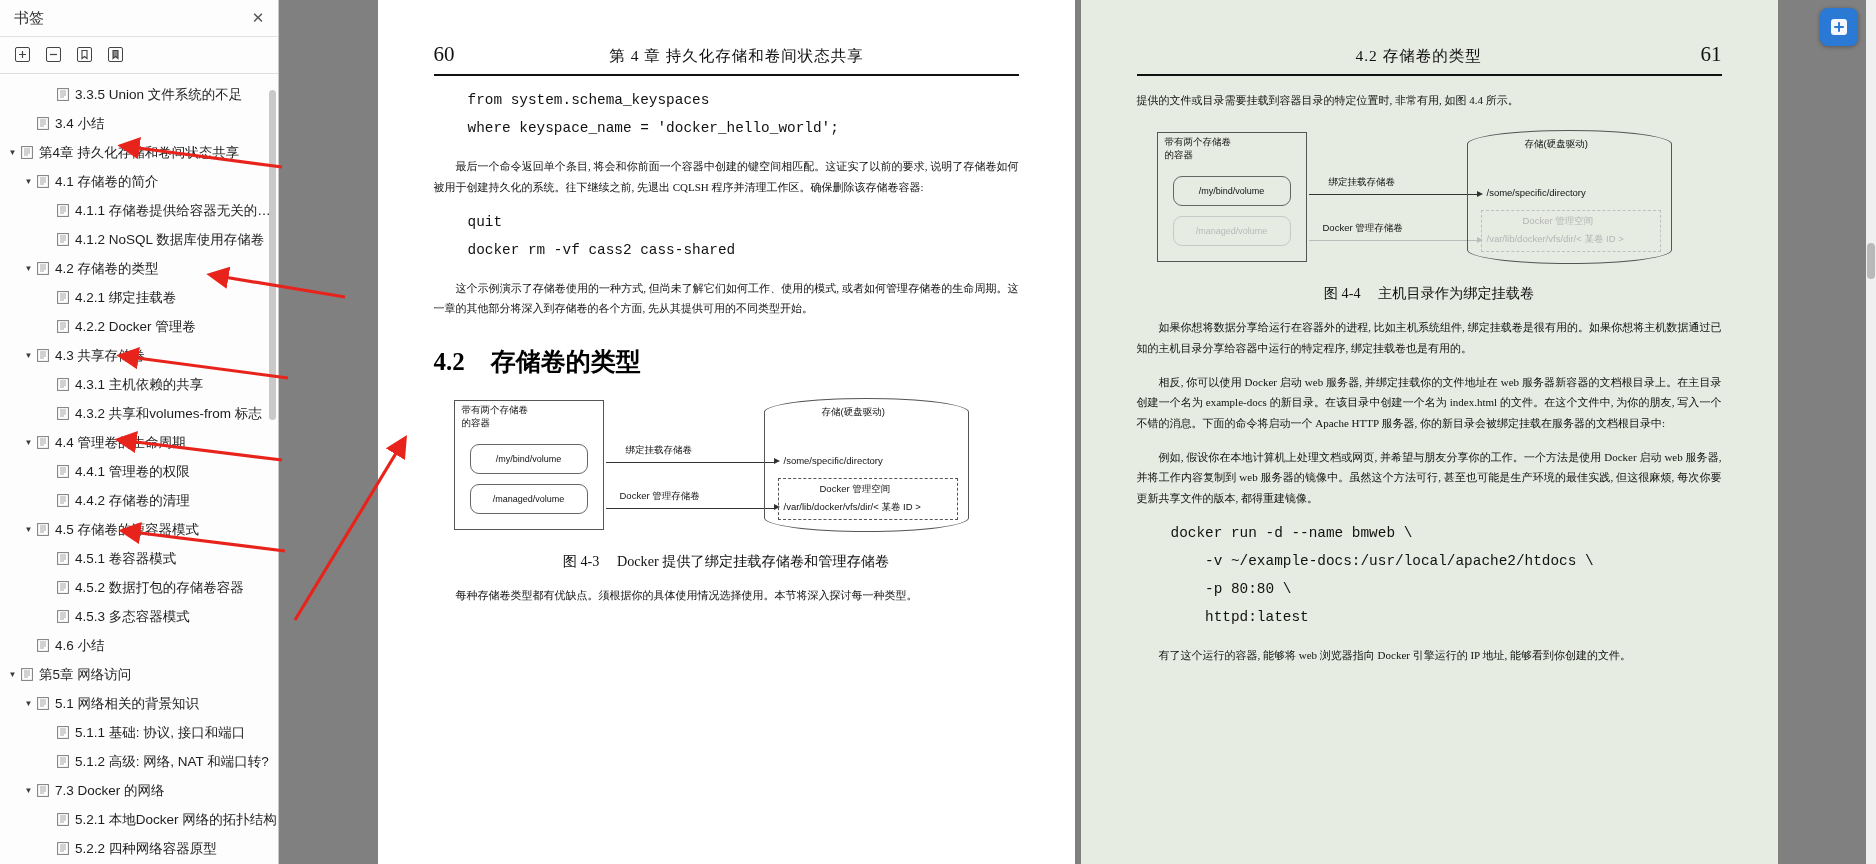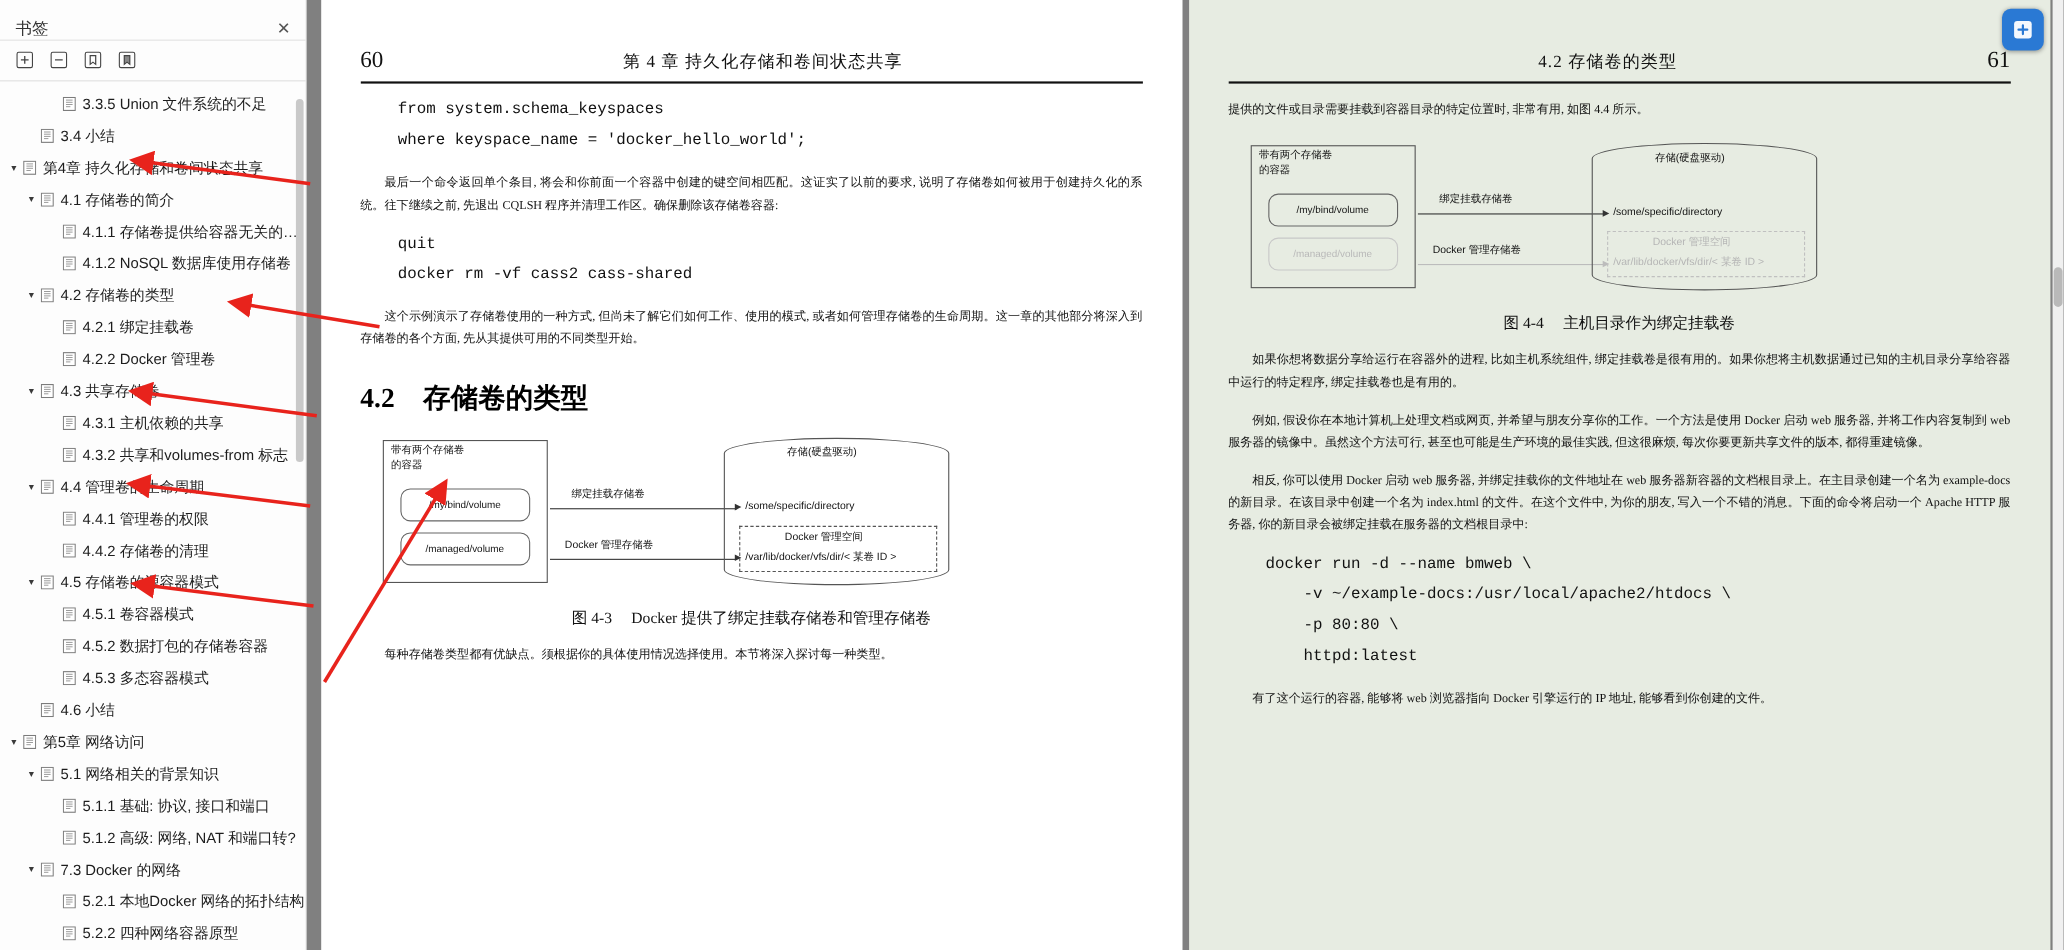--- a/index.html
+++ b/index.html
@@ -25,21 +25,21 @@
     background: #fdfdfd;
     border-right: 1px solid #c8c8c8;
     display: flex;
     flex-direction: column;
     position: relative;
     overflow: hidden;
   }
   .bm-header {
     height: 36px;
     display: flex;
-    align-items: flex-end;
+    align-items: center;
     padding: 0 10px 0 14px;
     font-size: 15px;
     color: #333;
     border-bottom: 1px solid #e2e2e2;
   }
   .bm-title { flex: 1; }
   .bm-close {
     width: 20px; height: 20px;
     display: flex; align-items: center; justify-content: center;
     color: #555; font-size: 15px; cursor: pointer;
@@ -106,26 +106,26 @@
   #pages {
     flex: 1;
     display: flex;
     justify-content: center;
     gap: 6px;
     position: relative;
     background: #808080;
     overflow: hidden;
   }
   .page {
-    width: 783px;
+    width: 697px;
     height: 864px;
     background: #ffffff;
     position: relative;
     overflow: hidden;
-    padding: 0 36px;
+    padding: 0 56px;
     box-sizing: border-box;
   }
   .page.right { background: #e7ece2; }
 
   .run-head {
     display: flex;
     align-items: flex-end;
     margin-top: 42px;
     font-family: "Liberation Serif", serif;
     font-size: 15.5px;
@@ -668,22 +668,22 @@
         <div class="fig-label" style="left:386px; top:91px; color:#b5b5b5;">Docker 管理空间</div>
         <div class="fig-label" style="left:350px; top:109px; color:#b5b5b5;">/var/lib/docker/vfs/dir/&lt; 某卷 ID &gt;</div>
       </div>
 
       <div class="fig-caption">
         <span class="lbl">图 4-4</span>
         <span>主机目录作为绑定挂载卷</span>
       </div>
 
       <p class="body-text indent">如果你想将数据分享给运行在容器外的进程, 比如主机系统组件, 绑定挂载卷是很有用的。如果你想将主机数据通过已知的主机目录分享给容器中运行的特定程序, 绑定挂载卷也是有用的。</p>
+      <p class="body-text indent">相反, 你可以使用 Docker 启动 web 服务器, 并绑定挂载你的文件地址在 web 服务器新容器的文档根目录上。在主目录创建一个名为 example-docs 的新目录。在该目录中创建一个名为 index.html 的文件。在这个文件中, 为你的朋友, 写入一个不错的消息。下面的命令将启动一个 Apache HTTP 服务器, 你的新目录会被绑定挂载在服务器的文档根目录中:</p>
       <p class="body-text indent">例如, 假设你在本地计算机上处理文档或网页, 并希望与朋友分享你的工作。一个方法是使用 Docker 启动 web 服务器, 并将工作内容复制到 web 服务器的镜像中。虽然这个方法可行, 甚至也可能是生产环境的最佳实践, 但这很麻烦, 每次你要更新共享文件的版本, 都得重建镜像。</p>
-      <p class="body-text indent">相反, 你可以使用 Docker 启动 web 服务器, 并绑定挂载你的文件地址在 web 服务器新容器的文档根目录上。在主目录创建一个名为 example-docs 的新目录。在该目录中创建一个名为 index.html 的文件。在这个文件中, 为你的朋友, 写入一个不错的消息。下面的命令将启动一个 Apache HTTP 服务器, 你的新目录会被绑定挂载在服务器的文档根目录中:</p>
       <div class="code">docker run -d --name bmweb \
     -v ~/example-docs:/usr/local/apache2/htdocs \
     -p 80:80 \
     httpd:latest</div>
       <p class="body-text indent">有了这个运行的容器, 能够将 web 浏览器指向 Docker 引擎运行的 IP 地址, 能够看到你创建的文件。</p>
 
     </div>
 
     <div class="right-scrollbar">
       <div class="thumb"></div>

